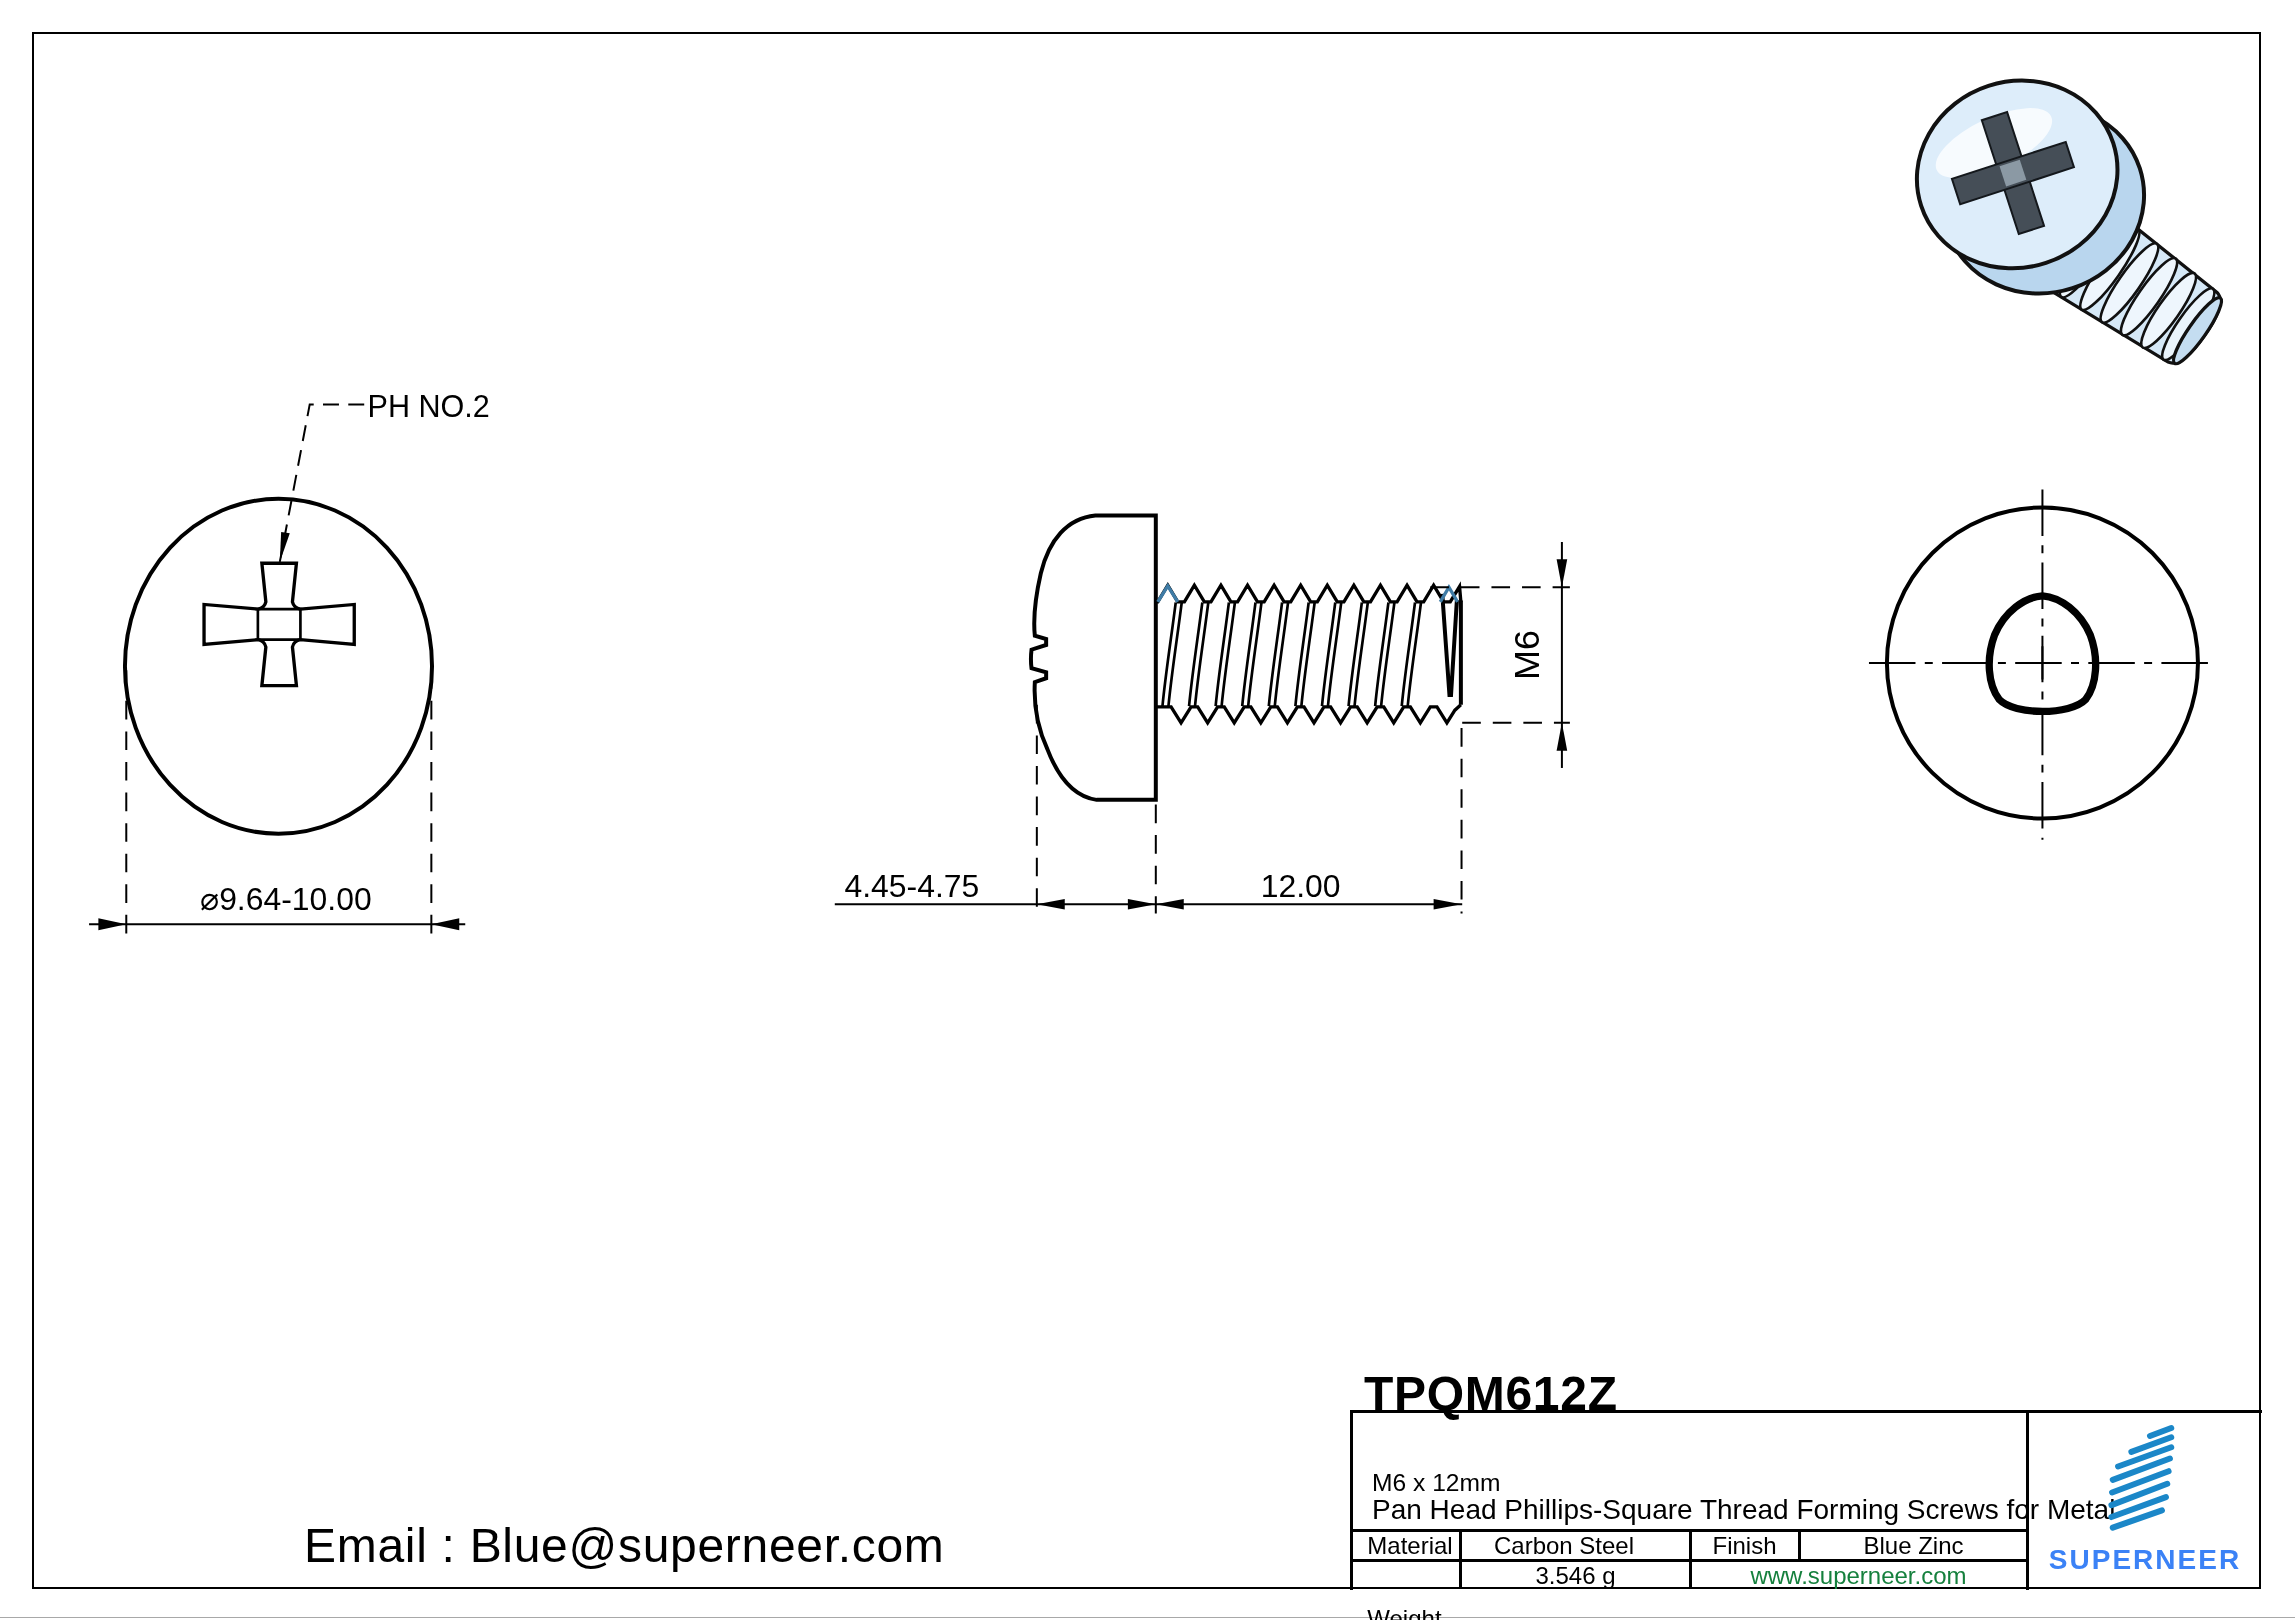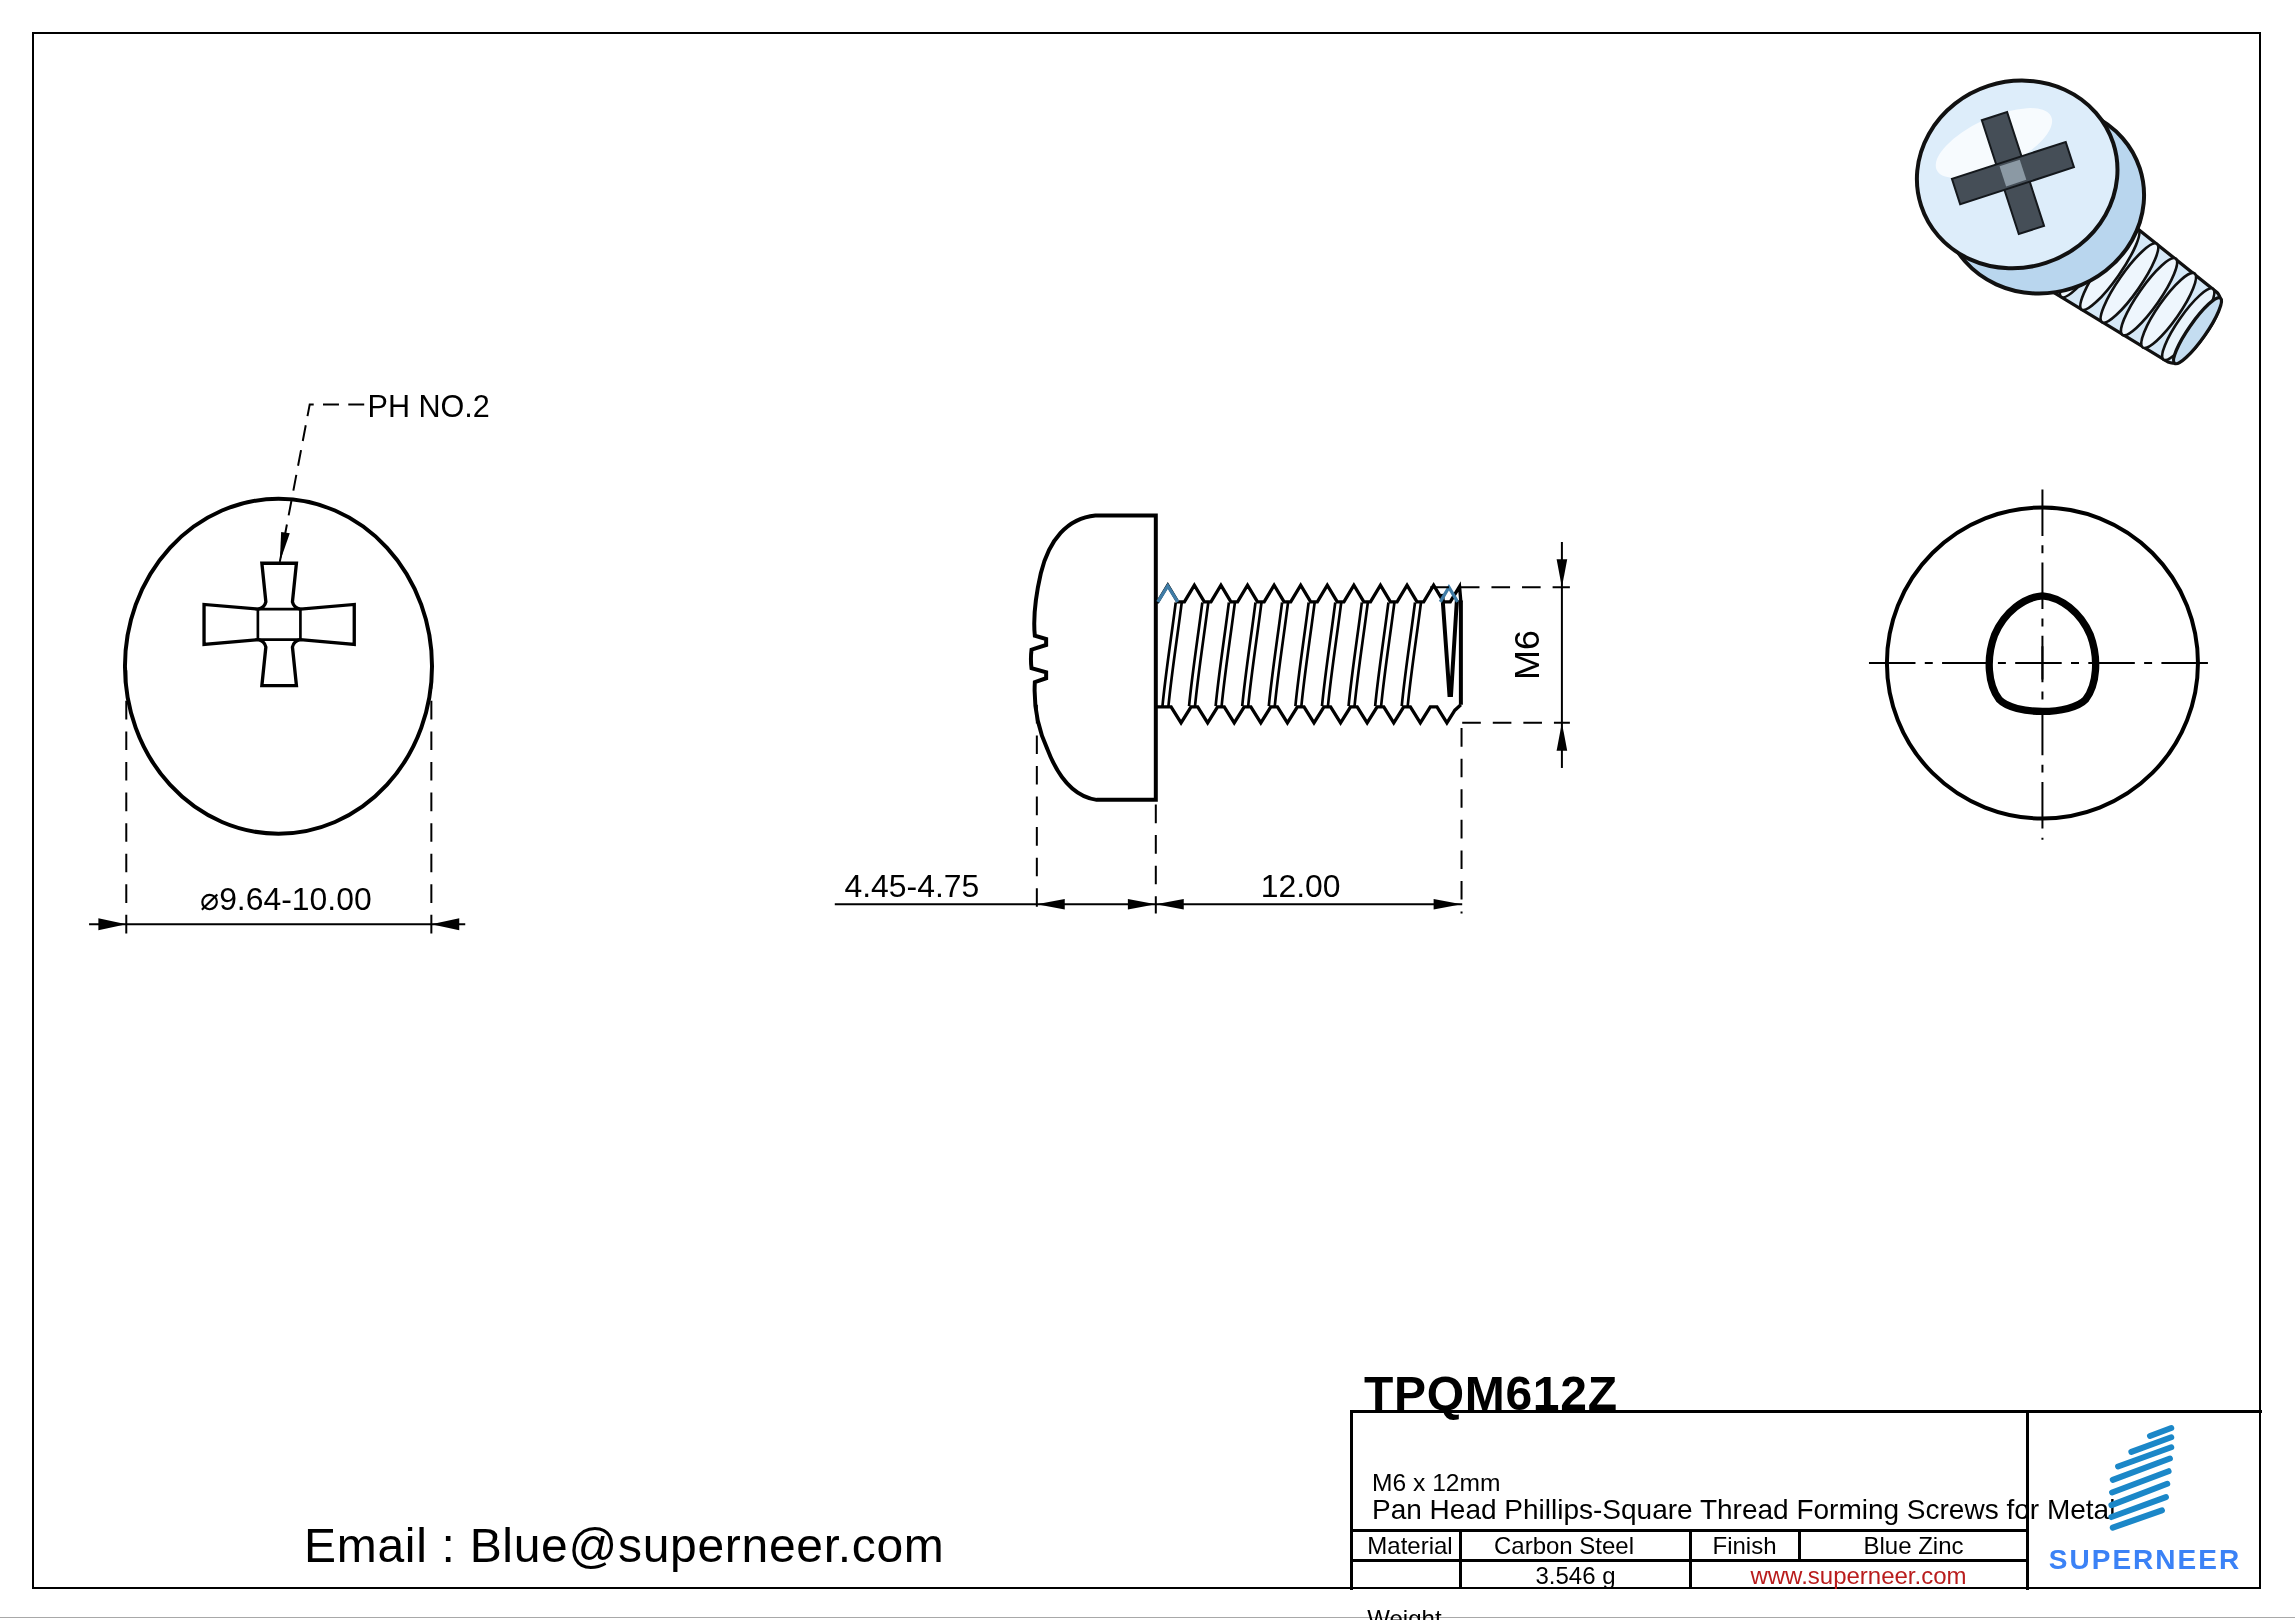--- a/index.html
+++ b/index.html
@@ -12,21 +12,21 @@
   #email-text{left:304px;top:1518px;font-size:48px;letter-spacing:0.7px;}
   
   #title-block{left:1350px;top:1410px;width:912px;height:180px;border-top:3.3px solid #000;border-left:3.3px solid #000;box-sizing:border-box;}
   #tb-part{left:1364px;top:1366px;font-size:48px;font-weight:bold;letter-spacing:0.7px;}
   #tb-size{left:1372px;top:1469px;font-size:24.6px;}
   #tb-desc{left:1372px;top:1494px;font-size:28px;}
   .tb-line{background:#000;}
   .cell{display:flex;align-items:center;box-sizing:border-box;font-size:24px;}
   .cell.lbl{justify-content:flex-start;padding-left:17.3px;}
   .cell.ctr{justify-content:center;}
-  #tb-website{color:#b91c1c;}
+  #tb-website{color:#15803d;}
   #logo-text{left:2032px;top:1544px;width:226px;text-align:center;font-size:28px;font-weight:bold;letter-spacing:2px;color:#3b82f6;}
 </style>
 </head>
 <body>
 
 <div class="abs" id="page-border"></div>
 <div class="abs" id="bottom-hairline"></div>
 
 <svg class="abs" id="drawing-svg" width="2295" height="1621" viewBox="0 0 3453 2438" xmlns="http://www.w3.org/2000/svg">
 

